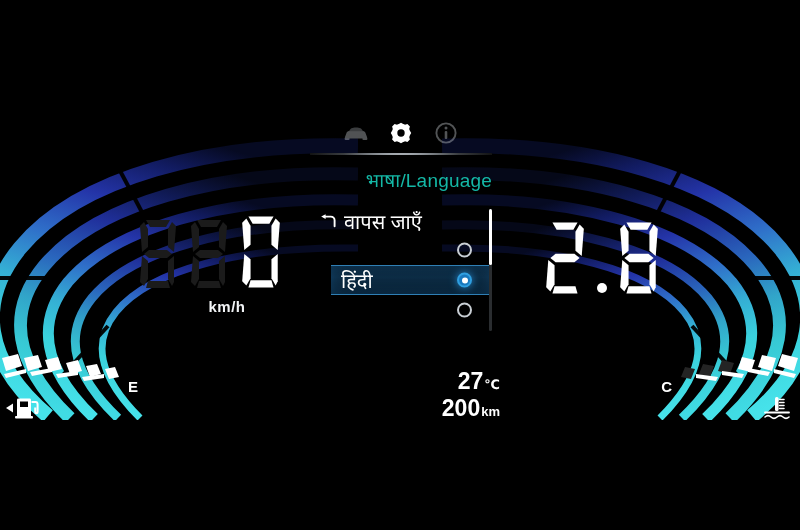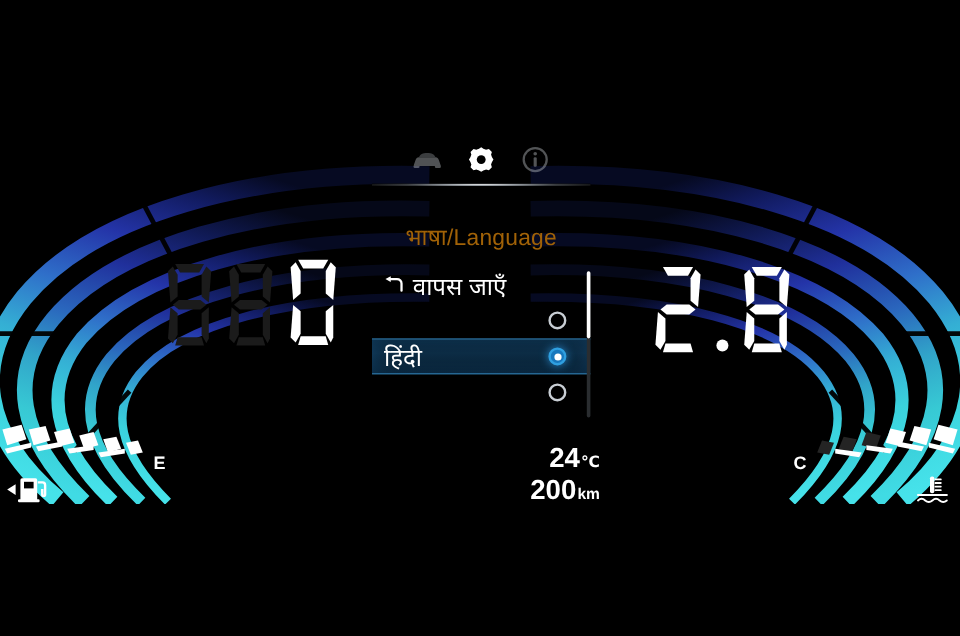--- a/index.html
+++ b/index.html
@@ -74,26 +74,26 @@
   .tab-icon.bright{ opacity: 1; }
 
   #icon-divider {
     height: 2px;
     margin-top: 3px;
     background: radial-gradient(ellipse 60% 100% at 50% 50%,
                 #ffffff 0%, #9aa0a6 28%, #3a3d40 58%, #000000 100%);
   }
 
   #menu-title {
-    text-align: center;
+    text-align: right;
     font-size: 19px;
     font-weight: 400;
     letter-spacing: .2px;
-    color: #a16207;
-    margin-top: 29px;
+    color: #14b8a6;
+    margin-top: 12px;
     white-space: nowrap;
   }
 
   #menu-list {
     position: relative;
     margin-top: 14px;
   }
   .menu-row {
     position: relative;
     display: flex;
@@ -108,20 +108,21 @@
   .menu-row .row-label { flex: 1 1 auto; }
 
   .menu-row.back { gap: 7px; padding-left: 10px; height: 28px; }
 
   .menu-row.selected {
     background: linear-gradient(180deg,
                 #0a2235 0%, #0d2c44 40%, #0a2438 75%, #061a2a 100%);
     border-top: 1px solid #2f7fb5;
     border-bottom: 1px solid #2f7fb5;
     box-shadow: inset 0 0 14px rgba(30,120,190,.30);
+    margin-left: 21px;
   }
 
   .radio {
     position: absolute;
     right: 20px;
     top: 50%;
     transform: translateY(-50%);
     width: 15px;
     height: 15px;
     border-radius: 50%;
@@ -291,20 +292,21 @@
         <g fill="#ffffff">
           <polygon points="10,4 34,4 30,11 14,11 "></polygon>
           <polygon points="8,6 12,13 12,31 6,36 4,10"></polygon>
           <polygon points="36,6 40,10 38,36 32,31 32,13"></polygon>
           <polygon points="6,40 12,45 12,63 8,70 4,66"></polygon>
           <polygon points="38,40 38,66 36,70 32,63 32,45"></polygon>
           <polygon points="12,65 32,65 34,72 10,72"></polygon>
         </g>
       </svg>
     </div>
+    <div class="seg-unit">km/h</div>
   </div>
 
   <div class="seg-wrap" id="rpm-block">
     <div class="seg-row">
       <svg width="46" height="80" viewBox="0 0 44 76">
         <g fill="#ffffff">
           <polygon points="10,4 34,4 30,11 14,11 "></polygon>
           <polygon points="36,6 40,10 38,36 32,31 32,13"></polygon>
           <polygon points="8,38 13,34 31,34 36,38 31,42 13,42"></polygon>
           <polygon points="6,40 12,45 12,63 8,70 4,66"></polygon>
@@ -390,21 +392,21 @@
       </div>
 
       <div id="scroll-track">
         <div id="scroll-thumb"></div>
       </div>
     </div>
   </div>
 
   <div id="info-readout">
     <div class="info-line">
-      <span>24</span><span class="u">℃</span>
+      <span>27</span><span class="u">℃</span>
     </div>
     <div class="info-line">
       <span>200</span><span class="u">km</span>
     </div>
   </div>
 
   <div class="gauge" id="fuel-gauge">
     <svg width="190" height="48" viewBox="0 0 190 48">
       <g fill="#ffffff">
         <polygon points="2,6  18,2  22,14 6,19"></polygon>

